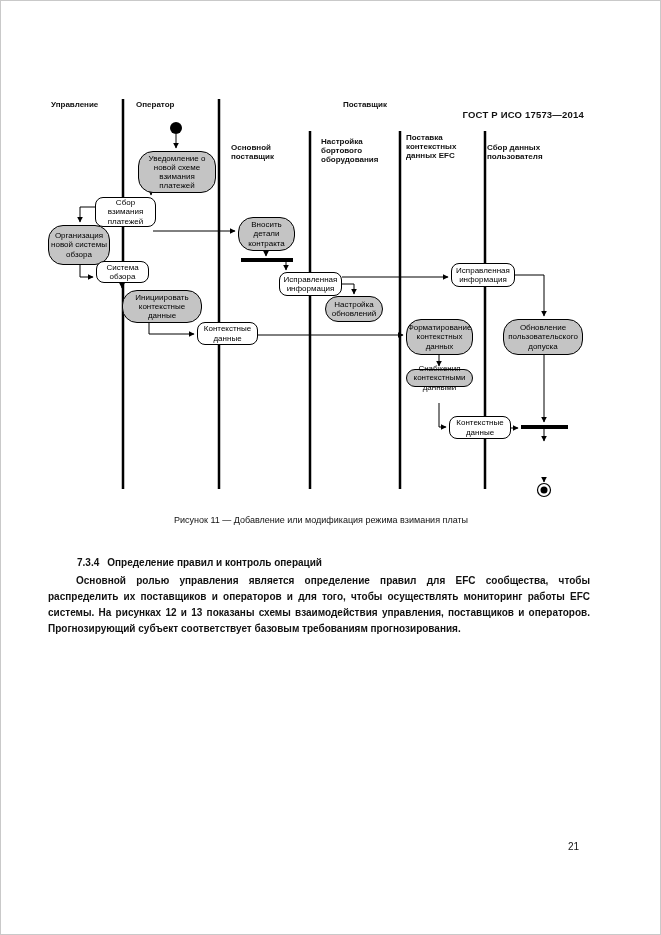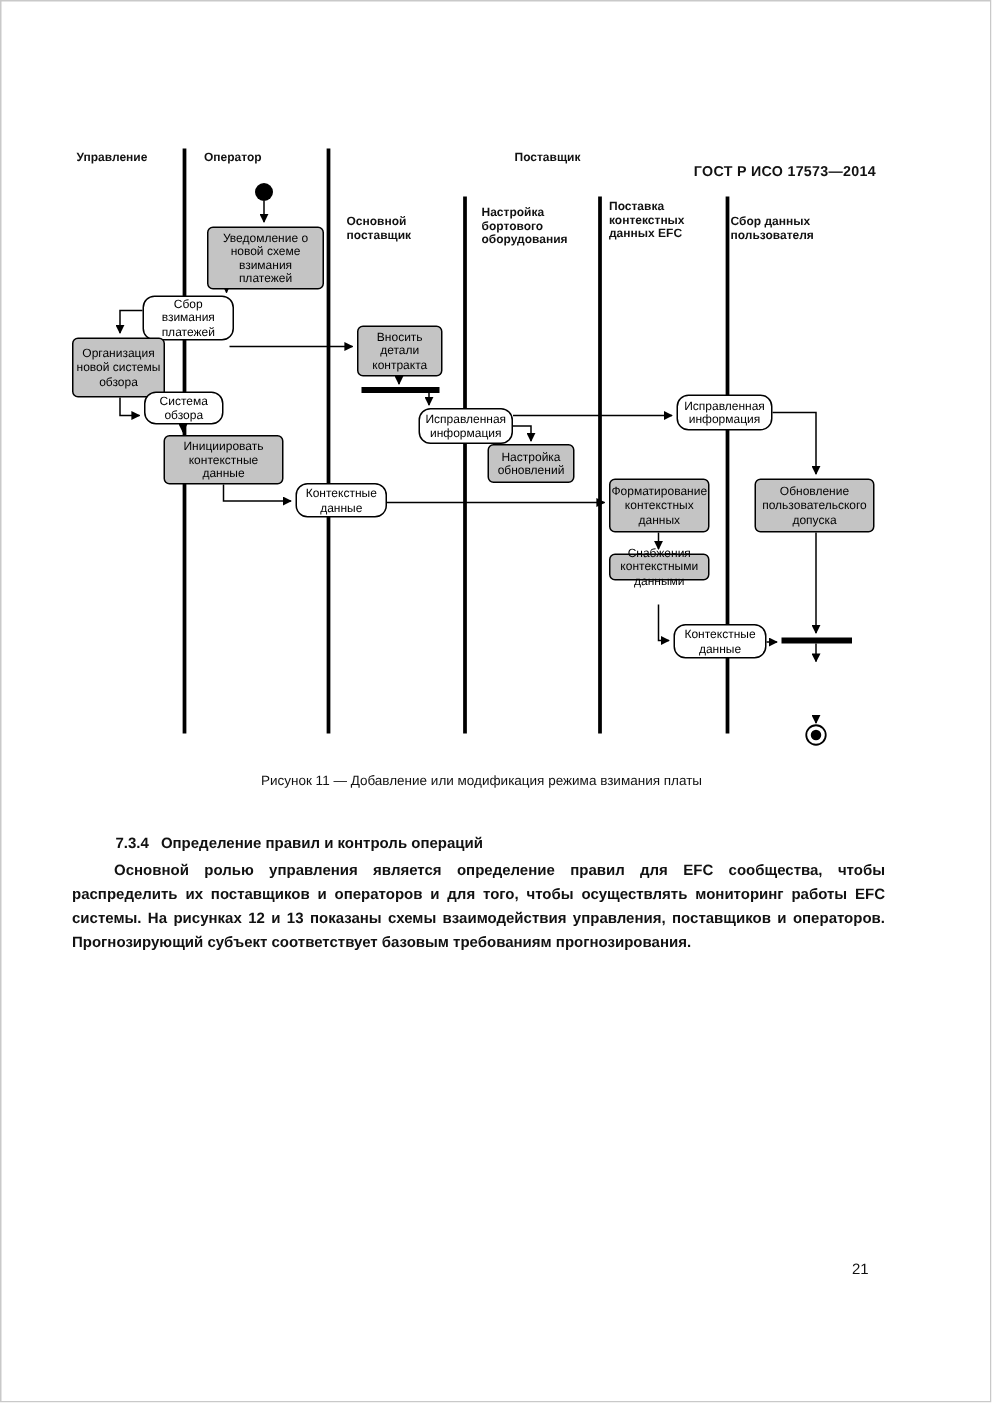--- a/index.html
+++ b/index.html
@@ -10,21 +10,21 @@
   }
   .doc-header { position:absolute; top:60px; right:76px; font-size:9.5px; font-weight:bold; letter-spacing:0.2px;margin-top:48px; }
   .diagram { position:absolute; left:0; top:0; width:661px; height:935px; }
   .diagram svg { position:absolute; left:0; top:0; z-index:1; }
   .lane-label { position:absolute; font-size:8px; line-height:1.15; text-align:left; z-index:2;font-weight:bold; }
   .node {
     position:absolute; box-sizing:border-box; border:1px solid #000;
     display:flex; align-items:center; justify-content:center; text-align:center;
     font-size:8px; line-height:1.15; padding:1px 2px; z-index:2; color:#000;
   }
-  .activity { background:#c4c4c4; border-radius:4px; }
+  .activity { background:#c4c4c4; border-radius:15px; }
   .obj { background:#ffffff; border-radius:8px; }
   .caption { position:absolute; top:514px; left:40px; width:560px; text-align:center; font-size:9px; }
   .section-heading { position:absolute; top:556px; left:76px; font-size:10px; font-weight:bold; }
   .section-heading .num { margin-right:8px; }
   .body-text { position:absolute; top:572px; left:47px; width:542px; font-size:10px; line-height:16px; text-align:justify; text-indent:28px;font-weight:bold; }
   .page-number { position:absolute; top:840px; left:567px; font-size:10px; }
 </style>
 </head>
 <body>
 
@@ -87,21 +87,21 @@
     <div class="lane-label" style="left:342px;top:99px;width:70px">Поставщик</div>
     <div class="lane-label" style="left:230px;top:142px;width:68px">Основной поставщик</div>
     <div class="lane-label" style="left:320px;top:136px;width:70px">Настройка бортового оборудования</div>
     <div class="lane-label" style="left:405px;top:132px;width:72px">Поставка контекстных данных EFC</div>
     <div class="lane-label" style="left:486px;top:142px;width:72px">Сбор данных пользователя</div>
 
     <div class="node activity" style="left:137px;top:150px;width:78px;height:42px">Уведомление о новой схеме взимания платежей</div>
     <div class="node obj" style="left:94px;top:196px;width:61px;height:30px">Сбор взимания платежей</div>
     <div class="node activity" style="left:47px;top:224px;width:62px;height:40px">Организация новой системы обзора</div>
     <div class="node obj" style="left:95px;top:260px;width:53px;height:22px">Система обзора</div>
-    <div class="node activity" style="left:108px;top:289px;width:80px;height:33px">Инициировать контекстные данные</div>
+    <div class="node activity" style="left:121px;top:289px;width:80px;height:33px">Инициировать контекстные данные</div>
     <div class="node obj" style="left:196px;top:321px;width:61px;height:23px">Контекстные данные</div>
     <div class="node activity" style="left:237px;top:216px;width:57px;height:34px">Вносить детали контракта</div>
     <div class="node obj" style="left:278px;top:271px;width:63px;height:24px">Исправленная информация</div>
     <div class="node activity" style="left:324px;top:295px;width:58px;height:26px">Настройка обновлений</div>
     <div class="node obj" style="left:450px;top:262px;width:64px;height:24px">Исправленная информация</div>
     <div class="node activity" style="left:405px;top:318px;width:67px;height:36px">Форматирование контекстных данных</div>
     <div class="node activity" style="left:405px;top:368px;width:67px;height:18px">Снабжения контекстными данными</div>
     <div class="node obj" style="left:448px;top:415px;width:62px;height:23px">Контекстные данные</div>
     <div class="node activity" style="left:502px;top:318px;width:80px;height:36px">Обновление пользовательского допуска</div>
 

